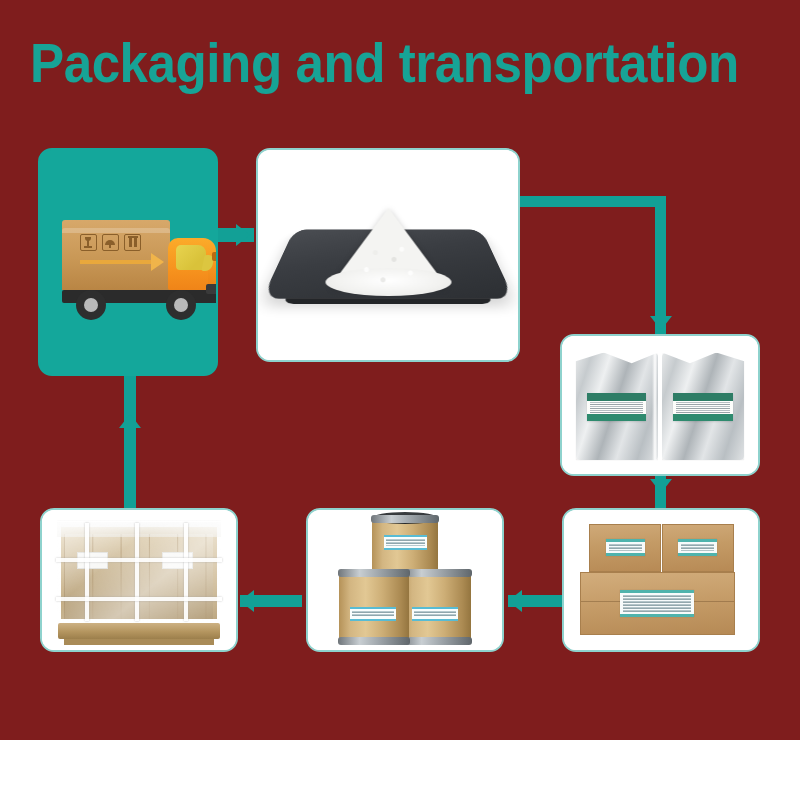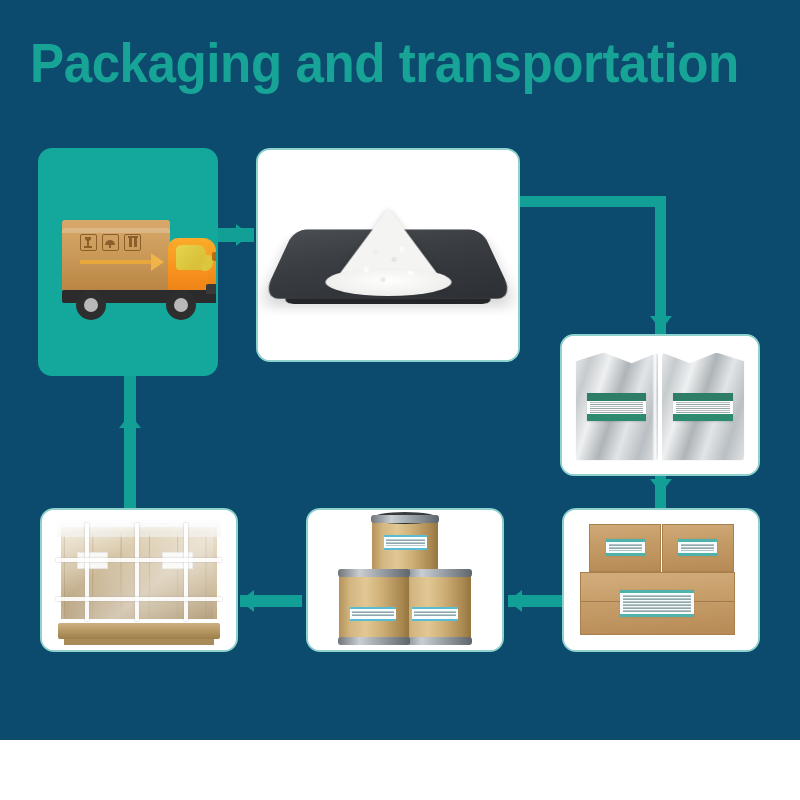--- a/index.html
+++ b/index.html
@@ -10,21 +10,21 @@
     height: 800px;
     background: #ffffff;
     font-family: "Liberation Sans", sans-serif;
     overflow: hidden;
   }
 
   #stage {
     position: relative;
     width: 800px;
     height: 740px;
-    background: #0c4a6e;
+    background: #7f1d1d;
   }
 
   
   #page-title {
     position: absolute;
     left: 30px;
     top: 28px;
     width: 760px;
     height: 70px;
     color: #17a396;

